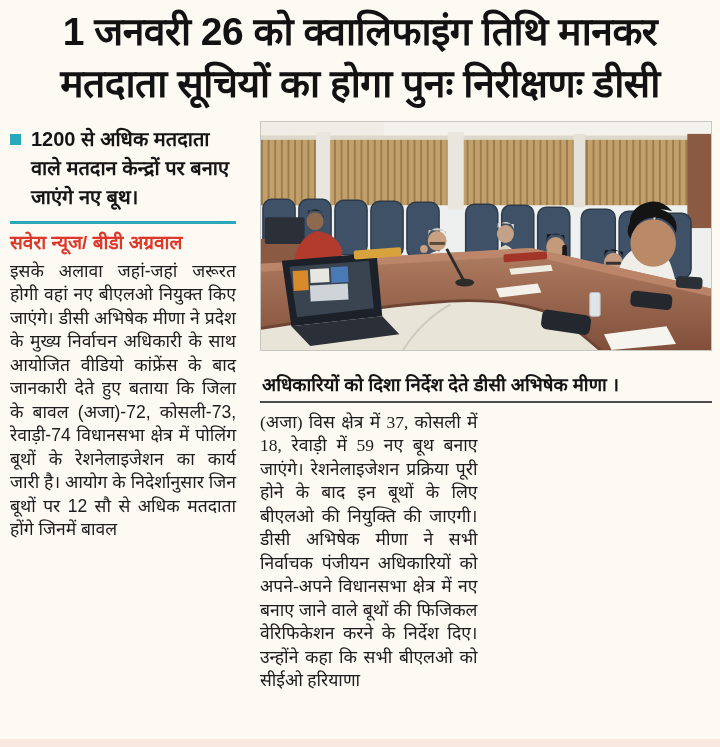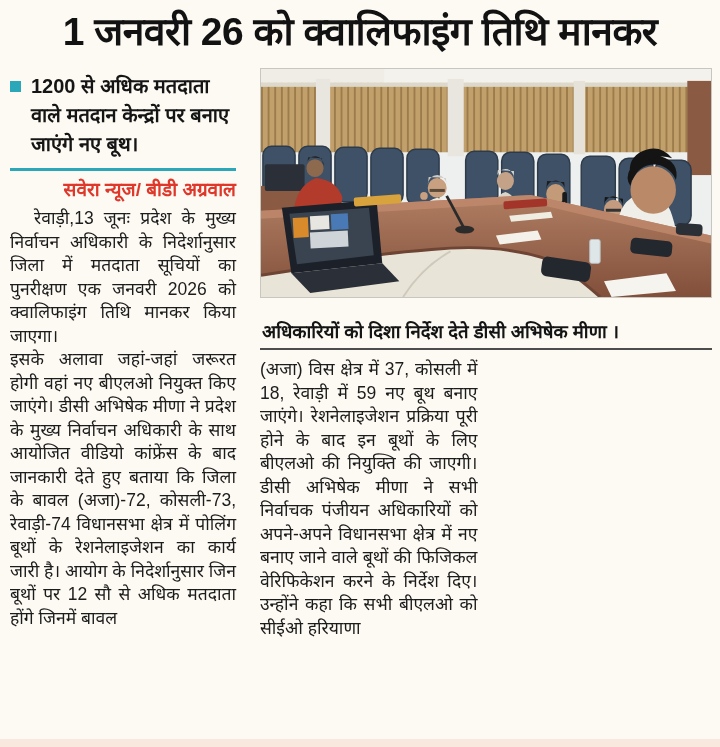--- a/index.html
+++ b/index.html
@@ -52,21 +52,21 @@
     font-size: 20px;
     line-height: 29px;
     color: #151515;
   }
   .teal-rule {
     height: 3px;
     background: #2aa7b8;
     margin: 7px 0 5px 0;
   }
   .byline {
-    text-align: right;
+    text-align: left;
     color: #df382b;
     font-weight: bold;
     font-size: 19px;
     margin: 2px 0 5px 0;
   }
 
   
   .body-text {
     font-size: 17.5px;
     line-height: 23.5px;
@@ -93,50 +93,51 @@
   }
   .caption-rule {
     height: 2px;
     background: #4d4d4d;
     margin-bottom: 8px;
   }
 
   .two-cols {
     display: flex;
     gap: 17px;
+    font-family: Liberation Serif, serif;
   }
   .two-cols .col { flex: 1 1 0; min-width: 0; }
   .col p + p { margin-top: 0; }
 
   .bottom-strip {
     position: absolute;
     left: 0; bottom: 0;
     width: 100%; height: 8px;
     background: #f9e8de;
   }
 </style>
 </head>
 <body>
 
 <div class="page">
 
   <h1 class="headline">
     <span class="hl-line">1 जनवरी 26 को क्वालिफाइंग तिथि मानकर</span>
+    <span class="hl-line">मतदाता सूचियों का होगा पुनः निरीक्षणः डीसी</span>
   </h1>
 
   <div class="content">
 
     <div class="left-col">
       <div class="highlight">
         <span class="bullet-square"></span>
         <div class="highlight-text">1200 से अधिक मतदाता वाले मतदान केन्द्रों पर बनाए जाएंगे नए बूथ।</div>
       </div>
       <div class="teal-rule"></div>
       <div class="byline">सवेरा न्यूज/ बीडी अग्रवाल</div>
-      <p class="body-text indent">रेवाड़ी,13 जूनः  प्रदेश के मुख्य निर्वाचन अधिकारी के निदेर्शानुसार जिला में मतदाता सूचियों का पुनरीक्षण एक जनवरी 2026 को क्वालिफाइंग तिथि मानकर किया जाएगा।</p>
       <p class="body-text">इसके अलावा जहां-जहां जरूरत होगी वहां नए बीएलओ नियुक्त किए जाएंगे। डीसी अभिषेक मीणा ने प्रदेश के मुख्य निर्वाचन अधिकारी के साथ आयोजित वीडियो कांफ्रेंस के बाद जानकारी देते हुए बताया कि जिला के बावल (अजा)-72, कोसली-73, रेवाड़ी-74 विधानसभा क्षेत्र में पोलिंग बूथों के रेशनेलाइजेशन का कार्य जारी है। आयोग के निदेर्शानुसार जिन बूथों पर 12 सौ से अधिक मतदाता होंगे जिनमें बावल</p>
     </div>
 
     <div class="right-region">
 
       <div class="photo-frame">
         <svg viewBox="0 0 475 230" preserveAspectRatio="none">
           <defs>
             <pattern id="slats" width="7" height="10" patternUnits="userSpaceOnUse">
               <rect width="7" height="10" fill="#c2a06b"></rect>

